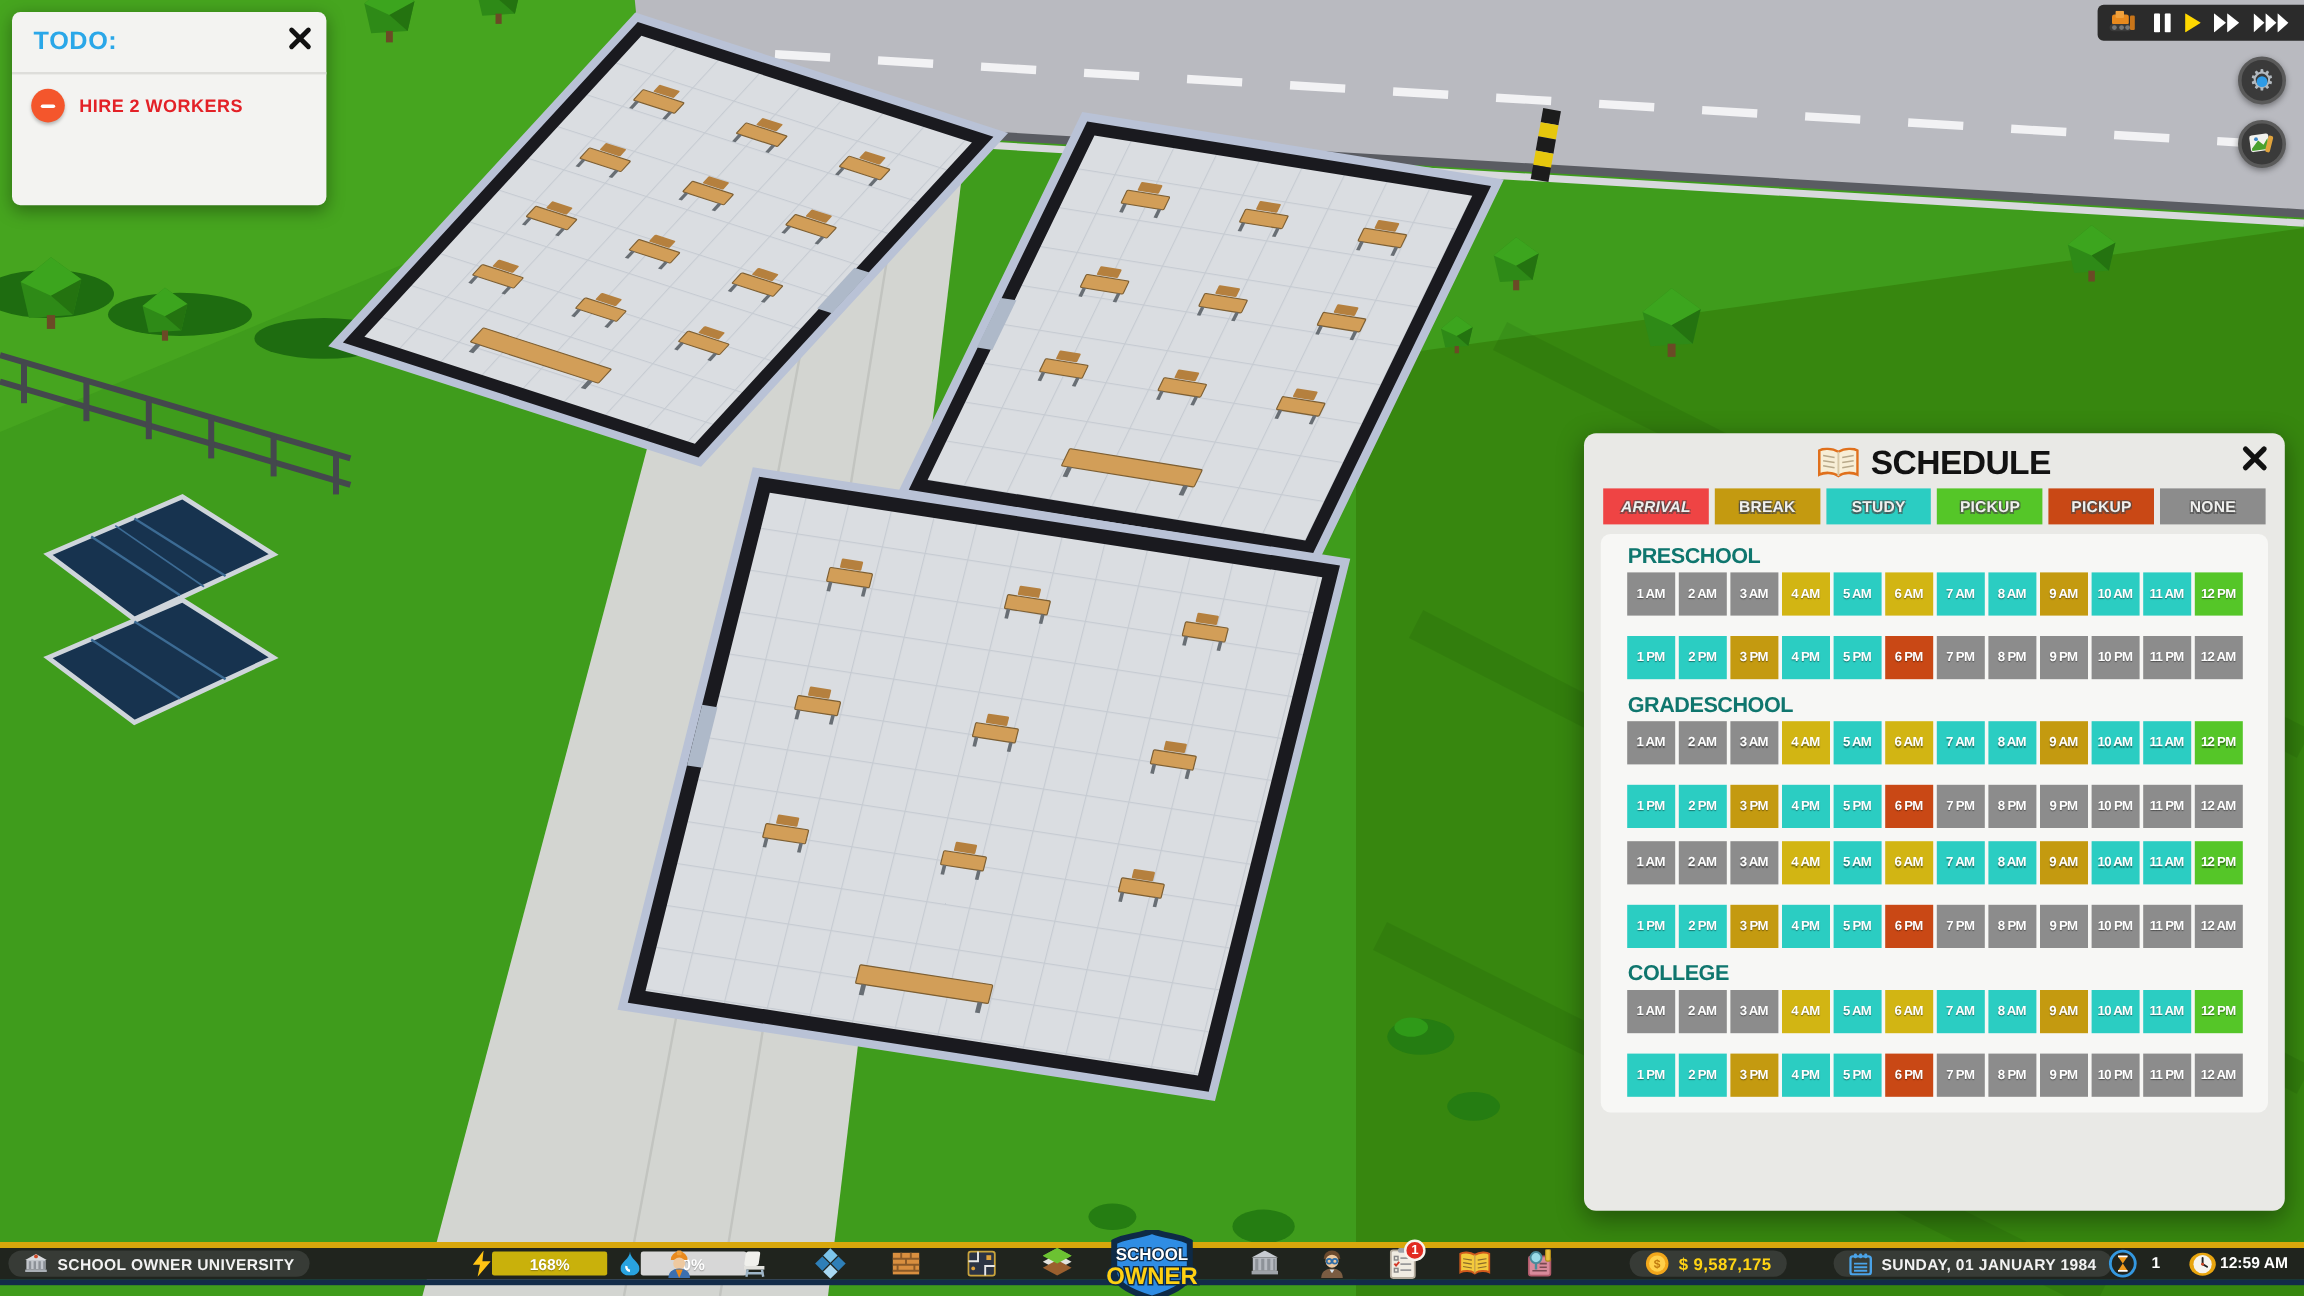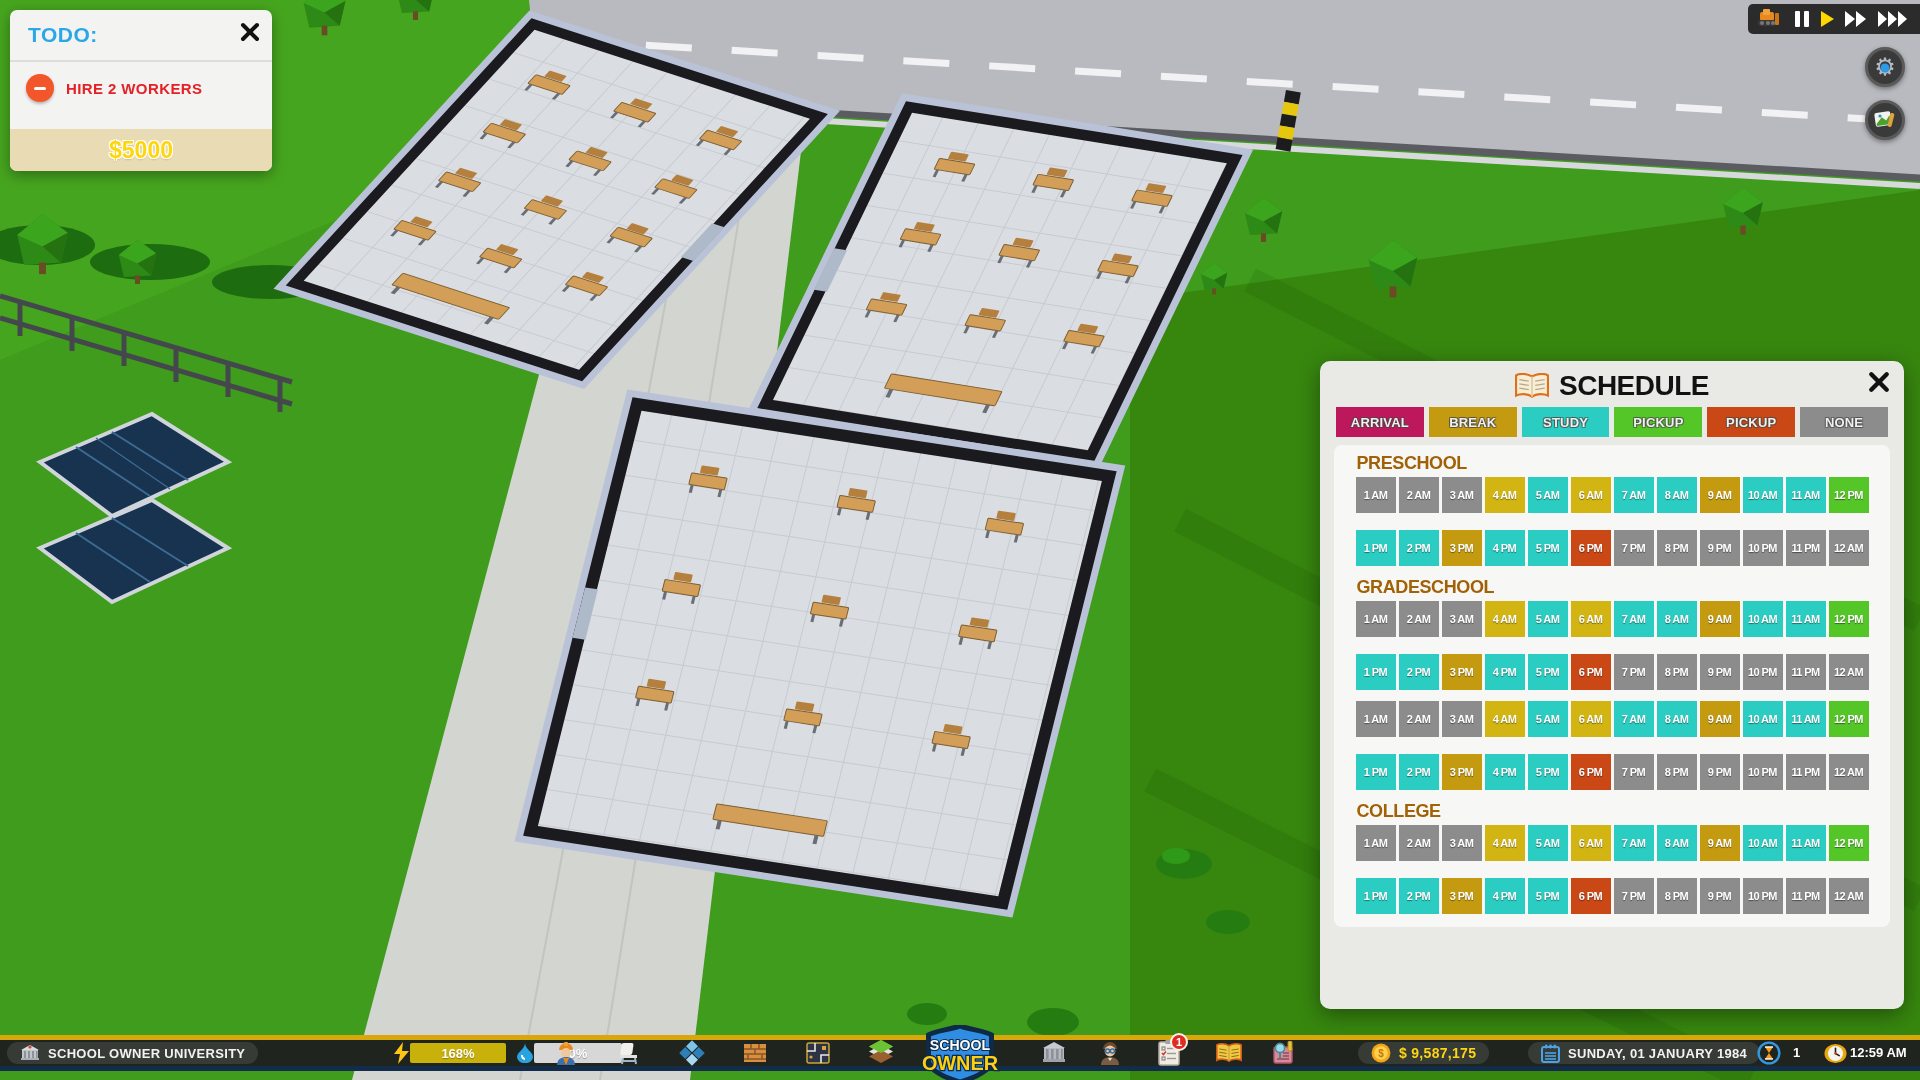--- a/index.html
+++ b/index.html
@@ -37,21 +37,21 @@
   .sched-titlebar{display:flex;align-items:center;justify-content:center;gap:10px;padding-top:8px;height:42px;}
   .sched-title{font-size:28px;font-weight:800;color:#121212;letter-spacing:-.5px;}
   .sched-close{position:absolute;top:10px;right:14px;width:22px;height:22px;cursor:pointer;}
   .sched-legend{display:flex;gap:5px;margin:4px 16px 0;}
   .legend-swatch{flex:1;height:30px;display:flex;align-items:center;justify-content:center;
       font-size:13px;font-weight:800;color:#f0f0ee;letter-spacing:.2px;
       text-shadow:-1px -1px 0 rgba(70,70,70,.6),1px -1px 0 rgba(70,70,70,.6),-1px 1px 0 rgba(70,70,70,.6),1px 1px 0 rgba(70,70,70,.6);
       background-image:linear-gradient(115deg,rgba(255,255,255,0) 45%,rgba(255,255,255,.15) 45%,rgba(255,255,255,.15) 70%,rgba(255,255,255,0) 70%);}
   .sched-body{background:#f7f7f5;border-radius:8px;margin:8px 14px 12px;padding:8px 0 2px;}
   .sched-inner{width:513px;margin:0 auto;}
-  .sec-label{font-size:18px;font-weight:800;color:#a16207;letter-spacing:-.4px;margin:0 0 3px 1px;}
+  .sec-label{font-size:18px;font-weight:800;color:#0f766e;letter-spacing:-.4px;margin:0 0 3px 1px;}
   .sched-section{margin-bottom:11px;}
   .sched-row{display:flex;gap:3px;}
   .sched-row.first{margin-bottom:17px;}
   .sched-cell{width:40px;height:36px;display:flex;align-items:center;justify-content:center;
       font-size:11px;font-weight:800;color:#fff;letter-spacing:-.6px;cursor:pointer;
       text-shadow:0 1px 1px rgba(0,0,0,.45);
       background-image:linear-gradient(115deg,rgba(255,255,255,0) 45%,rgba(255,255,255,.16) 45%,rgba(255,255,255,.16) 72%,rgba(255,255,255,0) 72%);}
   
   .bottombar{position:absolute;left:0;top:1035px;width:1920px;height:45px;z-index:30;}
   .bar-gold{height:5px;background:#d8a70c;}
@@ -244,23 +244,20 @@
     <svg width="20" height="20" viewBox="0 0 20 20">
           <g stroke="#111" stroke-width="4" stroke-linecap="round">
             <line x1="3" y1="3" x2="17" y2="17"></line>
             <line x1="17" y1="3" x2="3" y2="17"></line>
           </g>
         </svg>
   </div>
   <div class="todo-task">
     <span class="todo-dot"></span>
     <span class="todo-task-label">HIRE 2 WORKERS</span>
-  </div>
-  <div class="todo-footer">
-    <span class="todo-reward">$5000</span>
   </div>
 </div>
 
 <div class="speedbar">
   <span class="sicon">
     <svg width="28" height="20" viewBox="0 0 28 20">
           <rect x="4" y="3" width="14" height="9" rx="2" fill="#e8891d"></rect>
           <rect x="7" y="0" width="7" height="6" rx="1" fill="#f0a13c"></rect>
           <rect x="2" y="11" width="18" height="6" rx="3" fill="#3a3a3a"></rect>
           <circle cx="6" cy="14" r="2" fill="#777"></circle>
@@ -329,21 +326,21 @@
   </div>
   <div class="sched-close">
     <svg width="22" height="22" viewBox="0 0 20 20">
           <g stroke="#111" stroke-width="4" stroke-linecap="round">
             <line x1="3" y1="3" x2="17" y2="17"></line>
             <line x1="17" y1="3" x2="3" y2="17"></line>
           </g>
         </svg>
   </div>
   <div class="sched-legend">
-        <div class="legend-swatch" style="background: #be185d;">ARRIVAL</div>
+        <div class="legend-swatch" style="background: #ef4444; font-style: italic;">ARRIVAL</div>
         <div class="legend-swatch" style="background: rgb(196, 154, 16);">BREAK</div>
         <div class="legend-swatch" style="background: rgb(43, 205, 194);">STUDY</div>
         <div class="legend-swatch" style="background: rgb(85, 198, 40);">PICKUP</div>
         <div class="legend-swatch" style="background: rgb(201, 72, 21);">PICKUP</div>
         <div class="legend-swatch" style="background: rgb(140, 140, 140);">NONE</div>
       </div>
   <div class="sched-body">
     <div class="sched-inner">
           <div class="sched-section">
             <div class="sec-label">PRESCHOOL</div>

